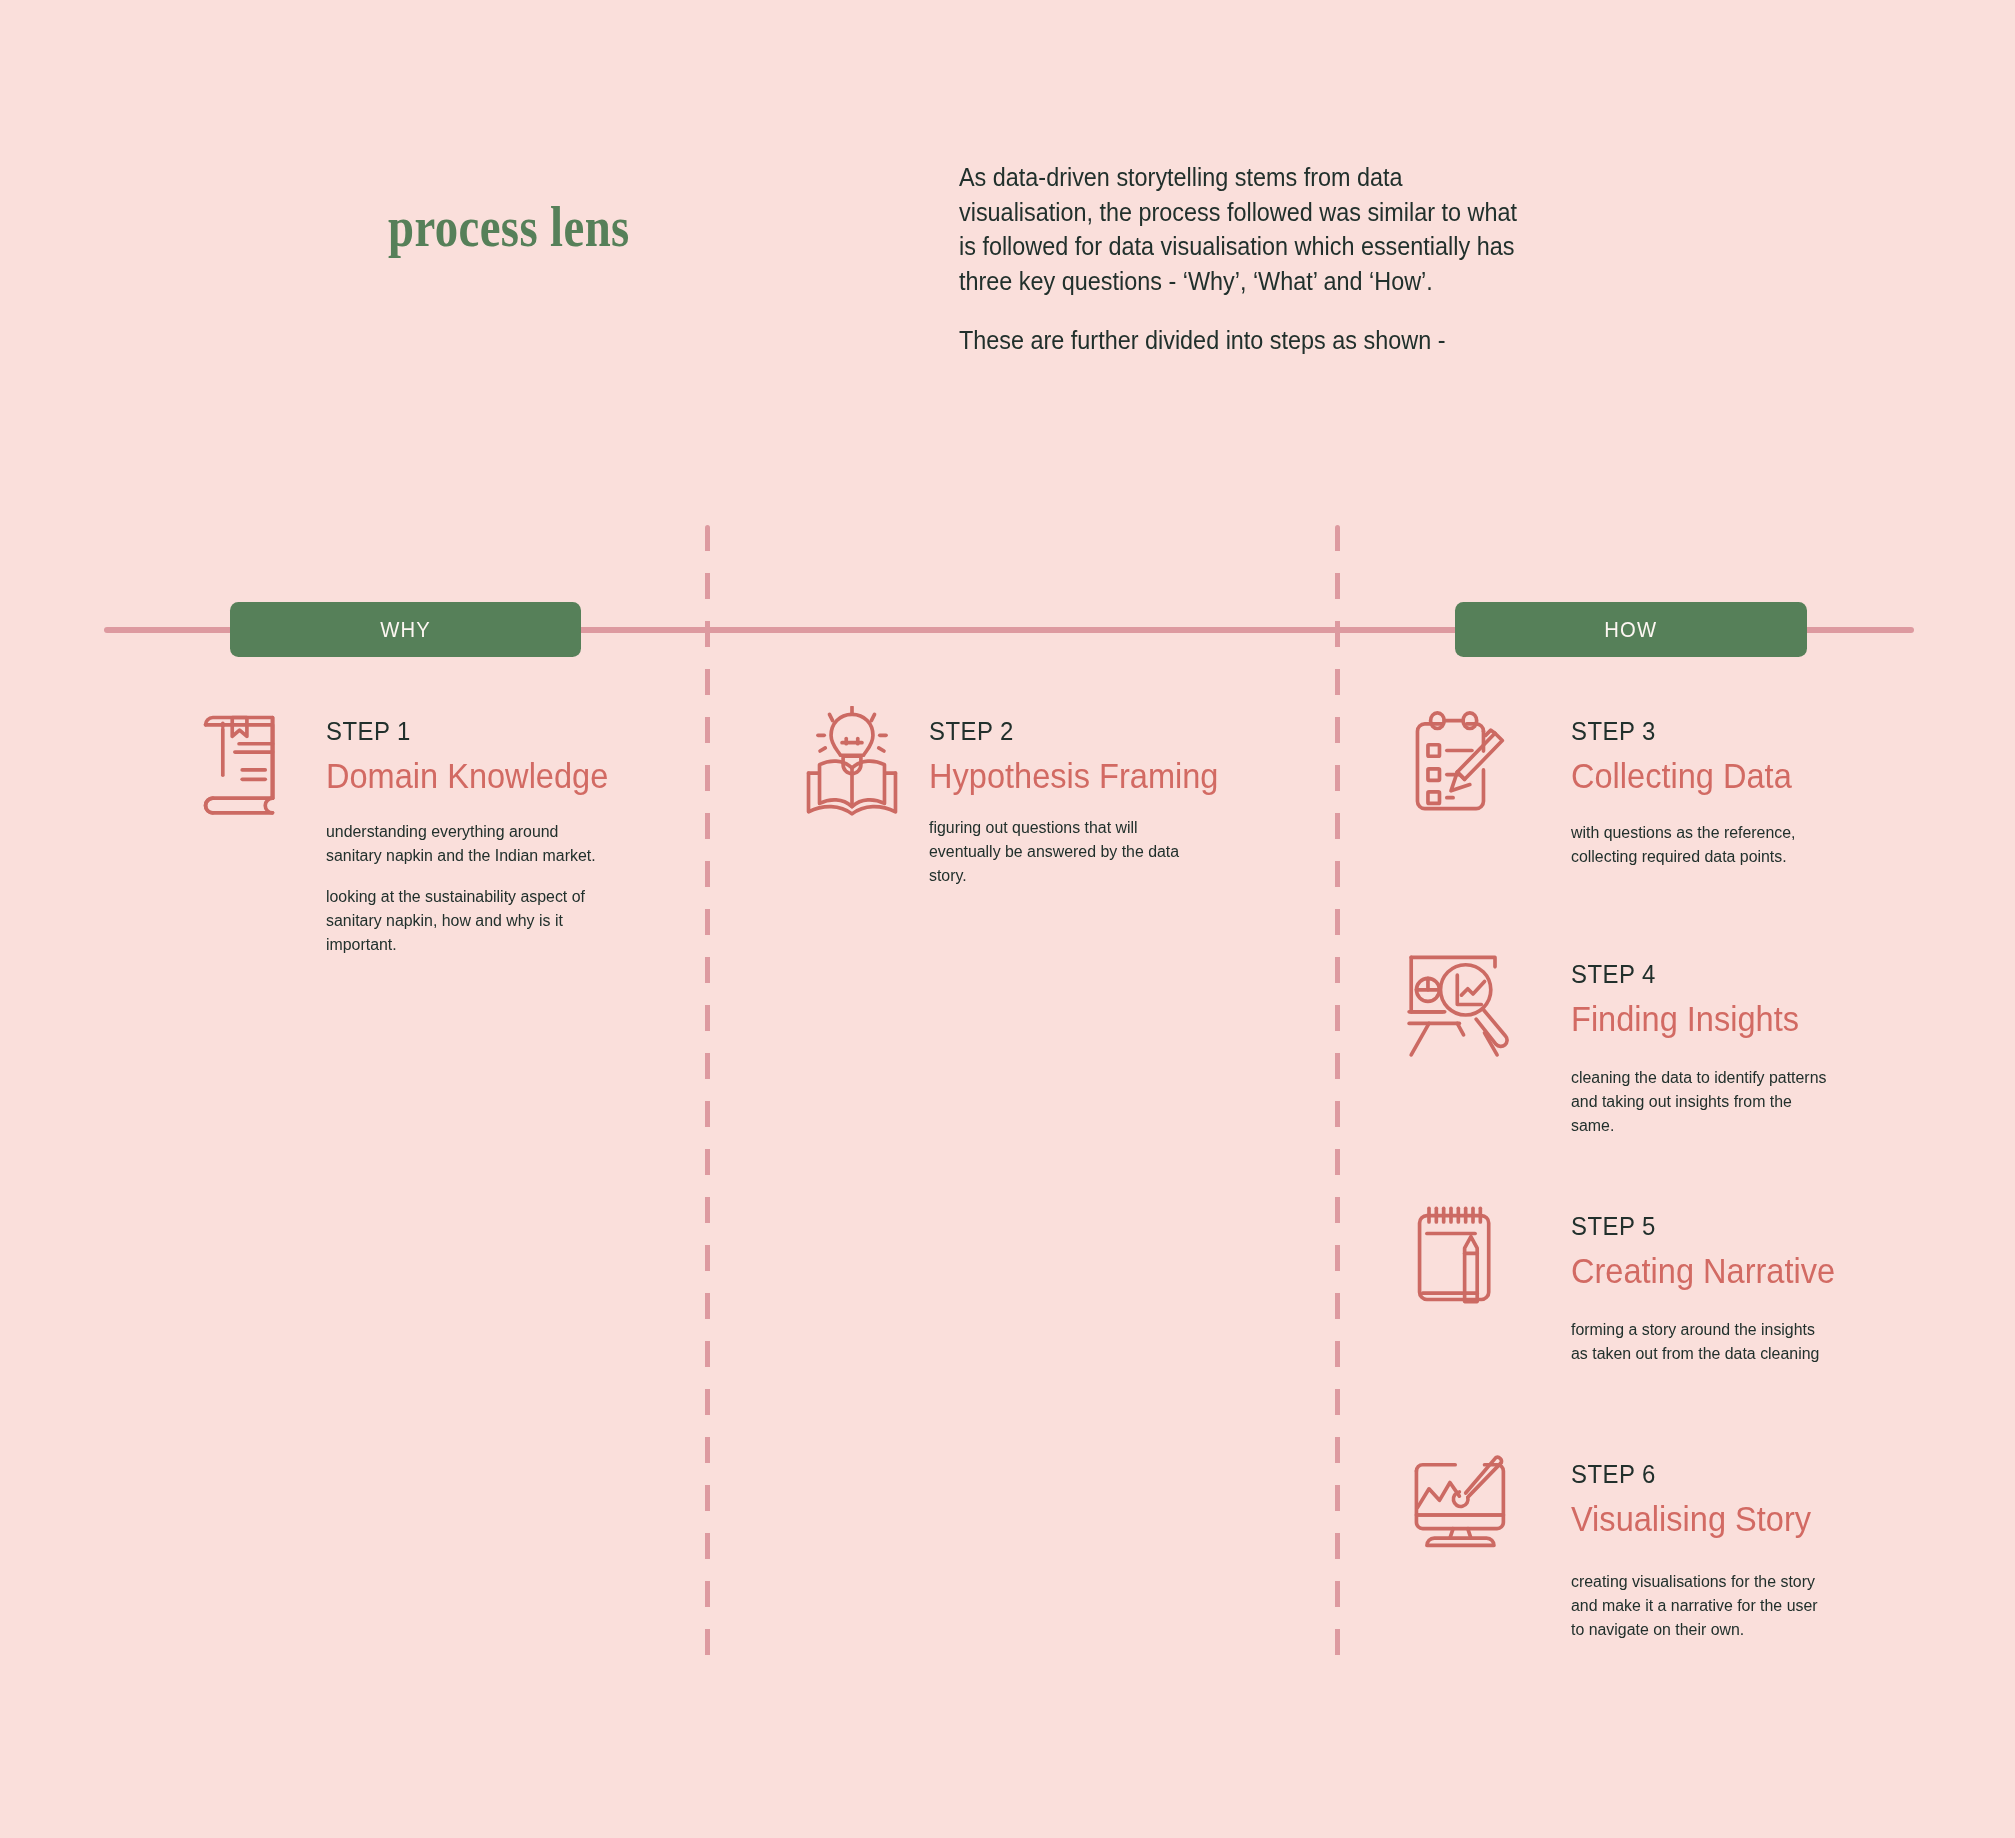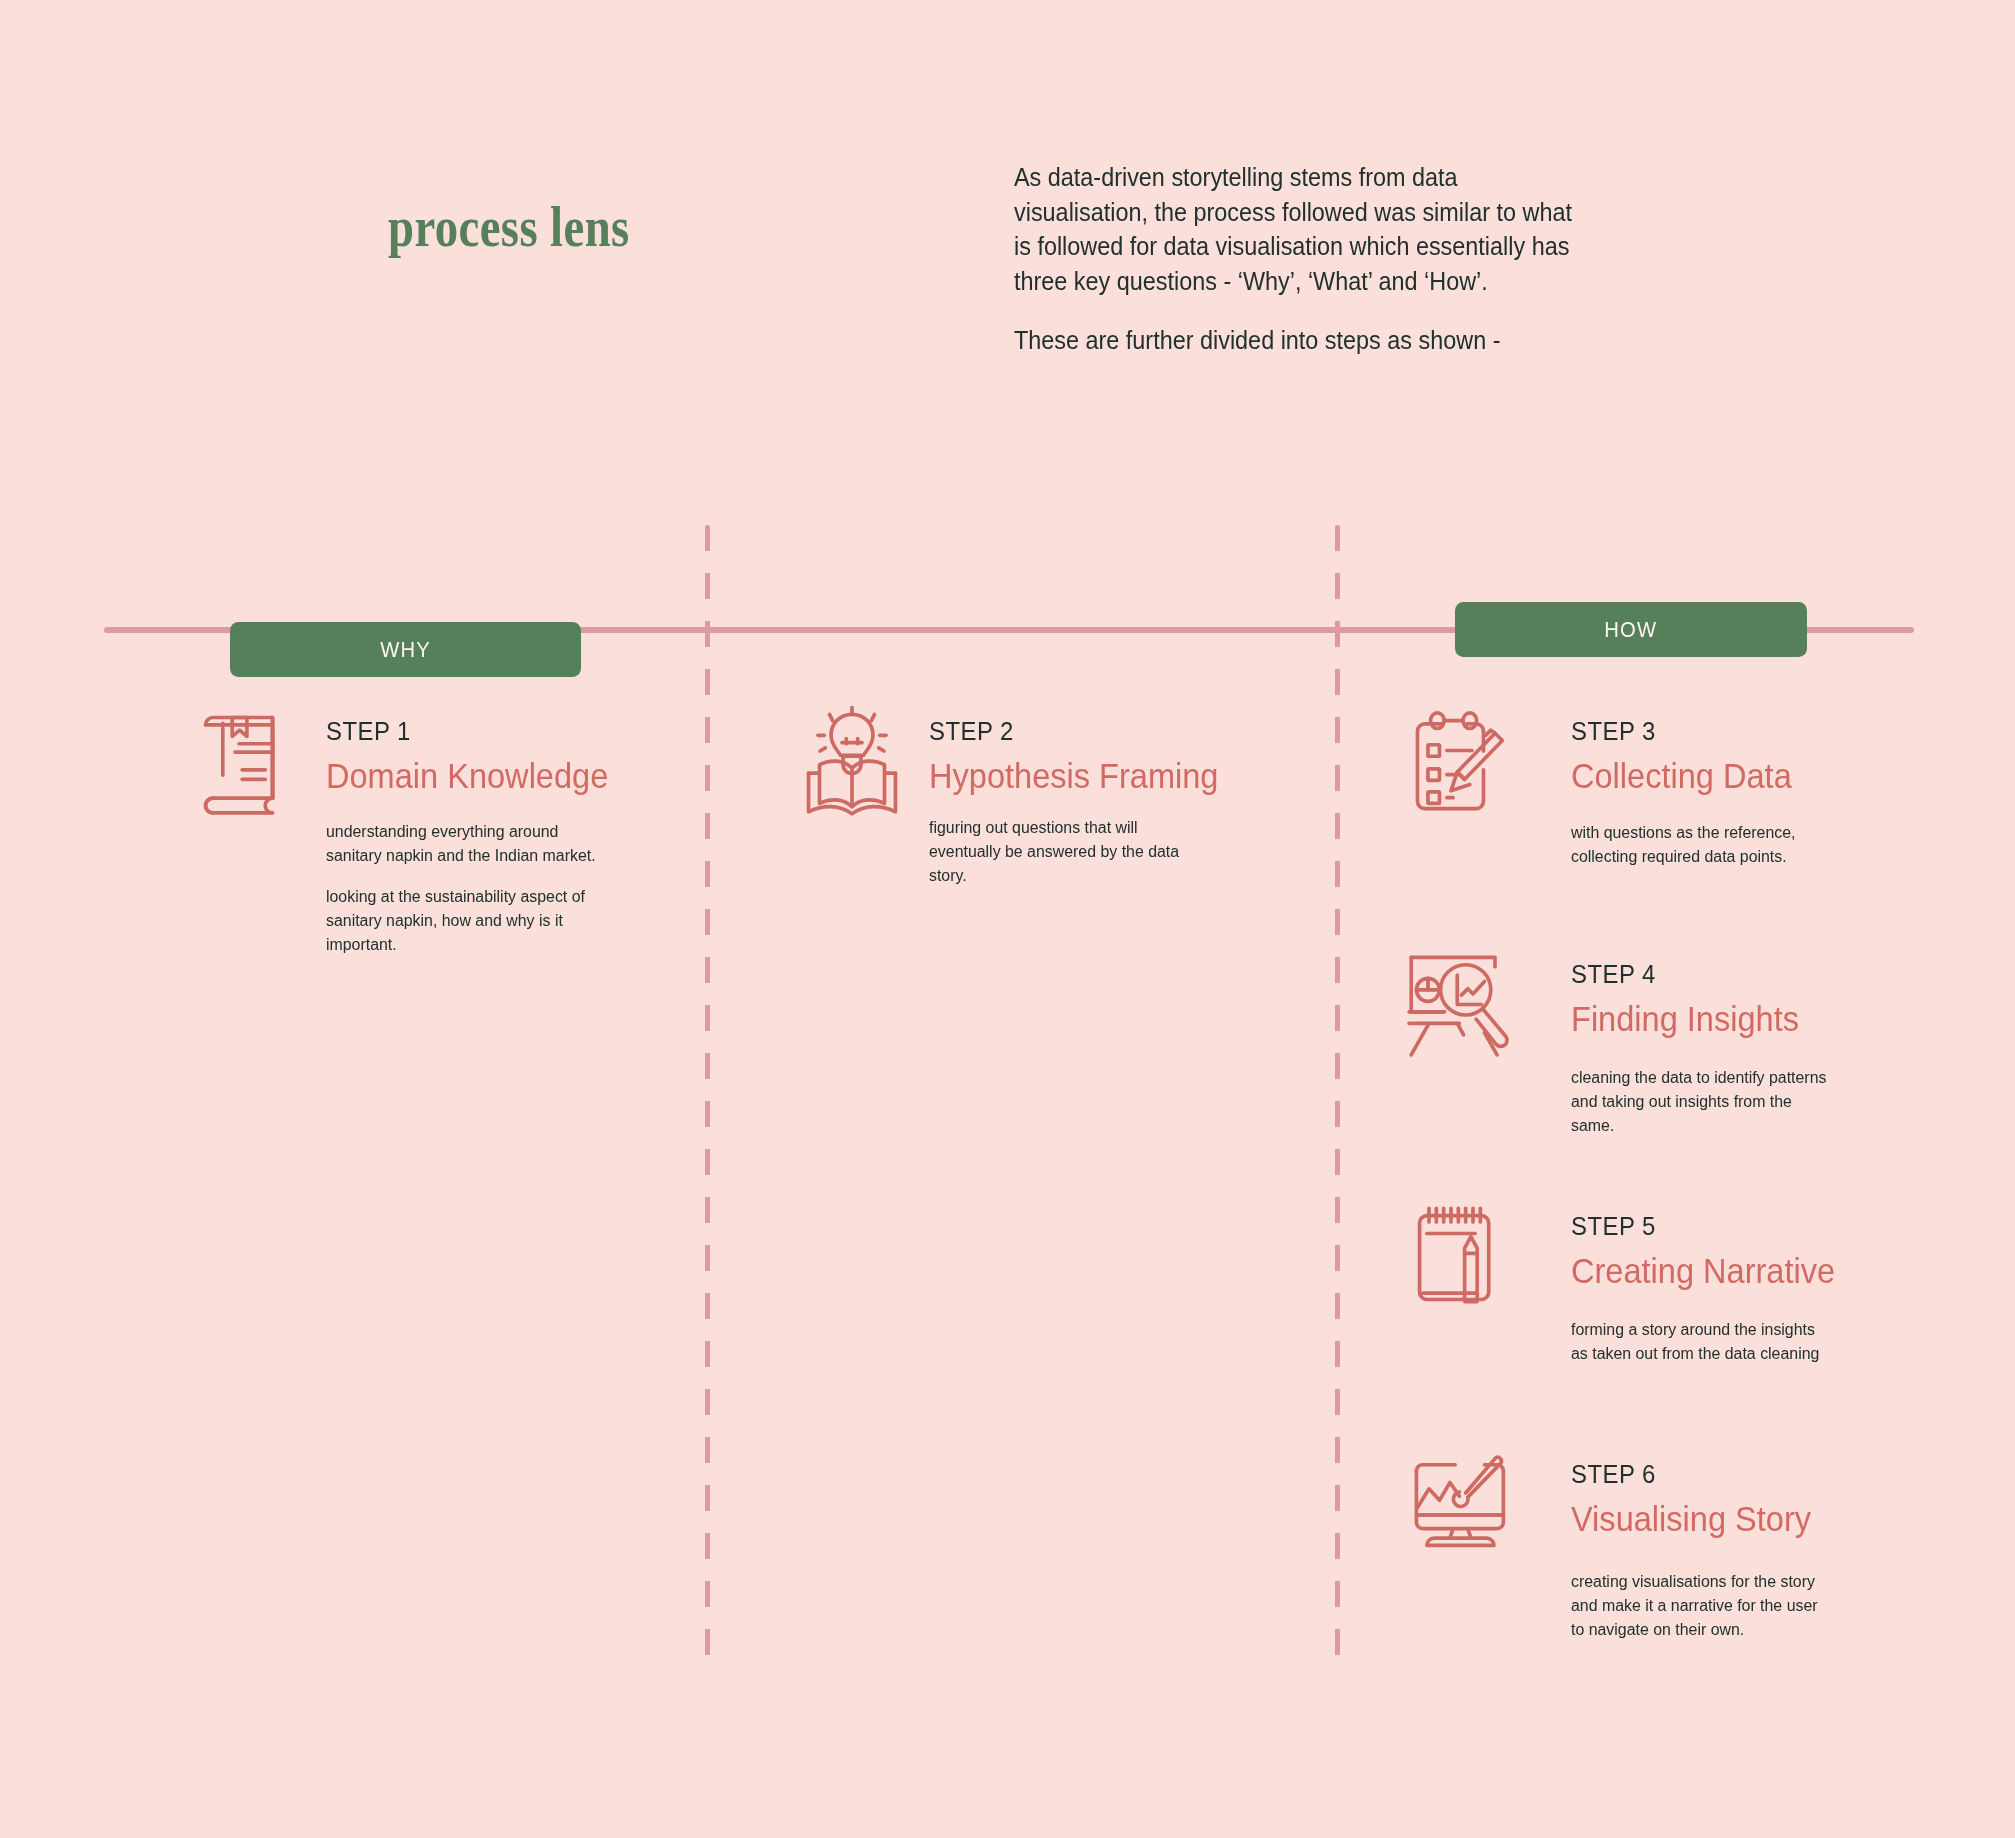--- a/index.html
+++ b/index.html
@@ -29,21 +29,21 @@
     font-size: 57px;
     letter-spacing: 0.5px;
     color: #568059;
     white-space: nowrap;
     transform: scaleX(0.82);
     transform-origin: left center;
   }
 
   .intro-block {
     position: absolute;
-    left: 1014px;
+    left: 959px;
     top: 160px;
     width: 645px;
   }
   .intro-para {
     font-size: 26px;
     line-height: 1.33;
     color: #21302c;
     font-weight: 400;
     transform: scaleX(0.9);
     transform-origin: left top;
@@ -83,21 +83,21 @@
     background: #568059;
     color: #fdf6f2;
     display: flex;
     align-items: center;
     justify-content: center;
     font-size: 22px;
     letter-spacing: 1.3px;
     font-weight: 400;
   }
   .phase-pill .pill-text { transform: scaleX(0.92); }
-  .pill-why  { left: 230px;  width: 351px; margin-top: 20px; }
+  .pill-why  { left: 230px;  width: 351px; }
   .pill-what { left: 846px; width: 351px; }
   .pill-how  { left: 1455px; width: 352px; }
 
   
   .step {
     position: absolute;
     display: block;
   }
   .step-icon {
     position: absolute;

